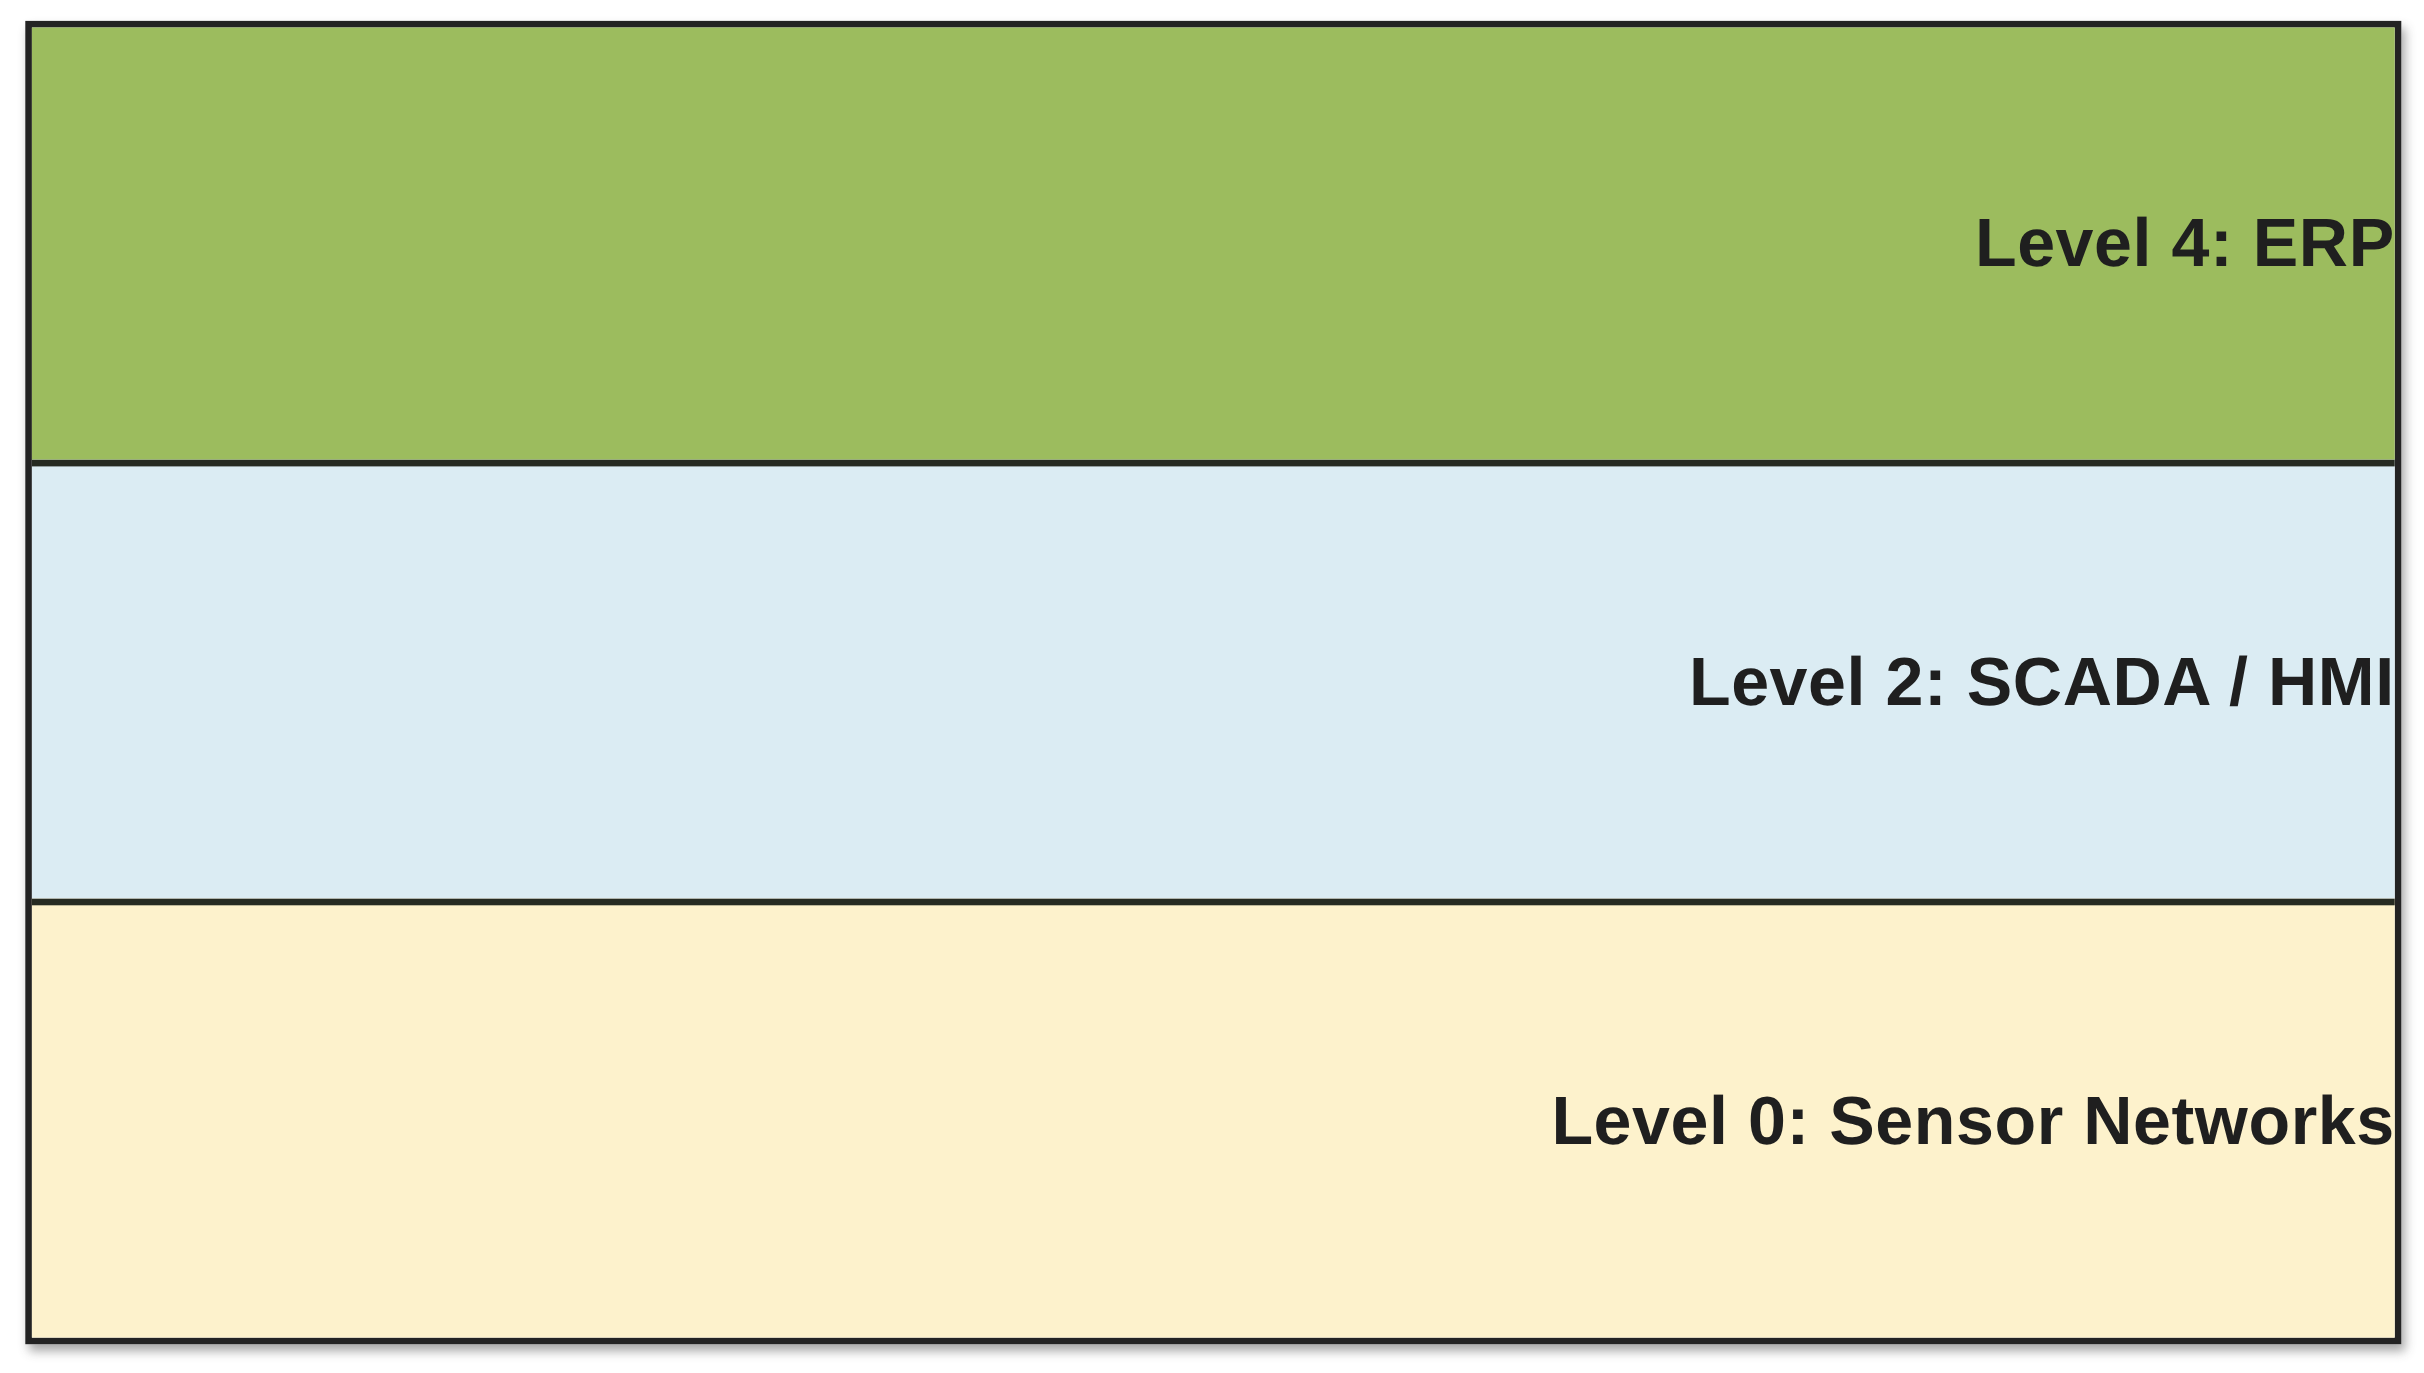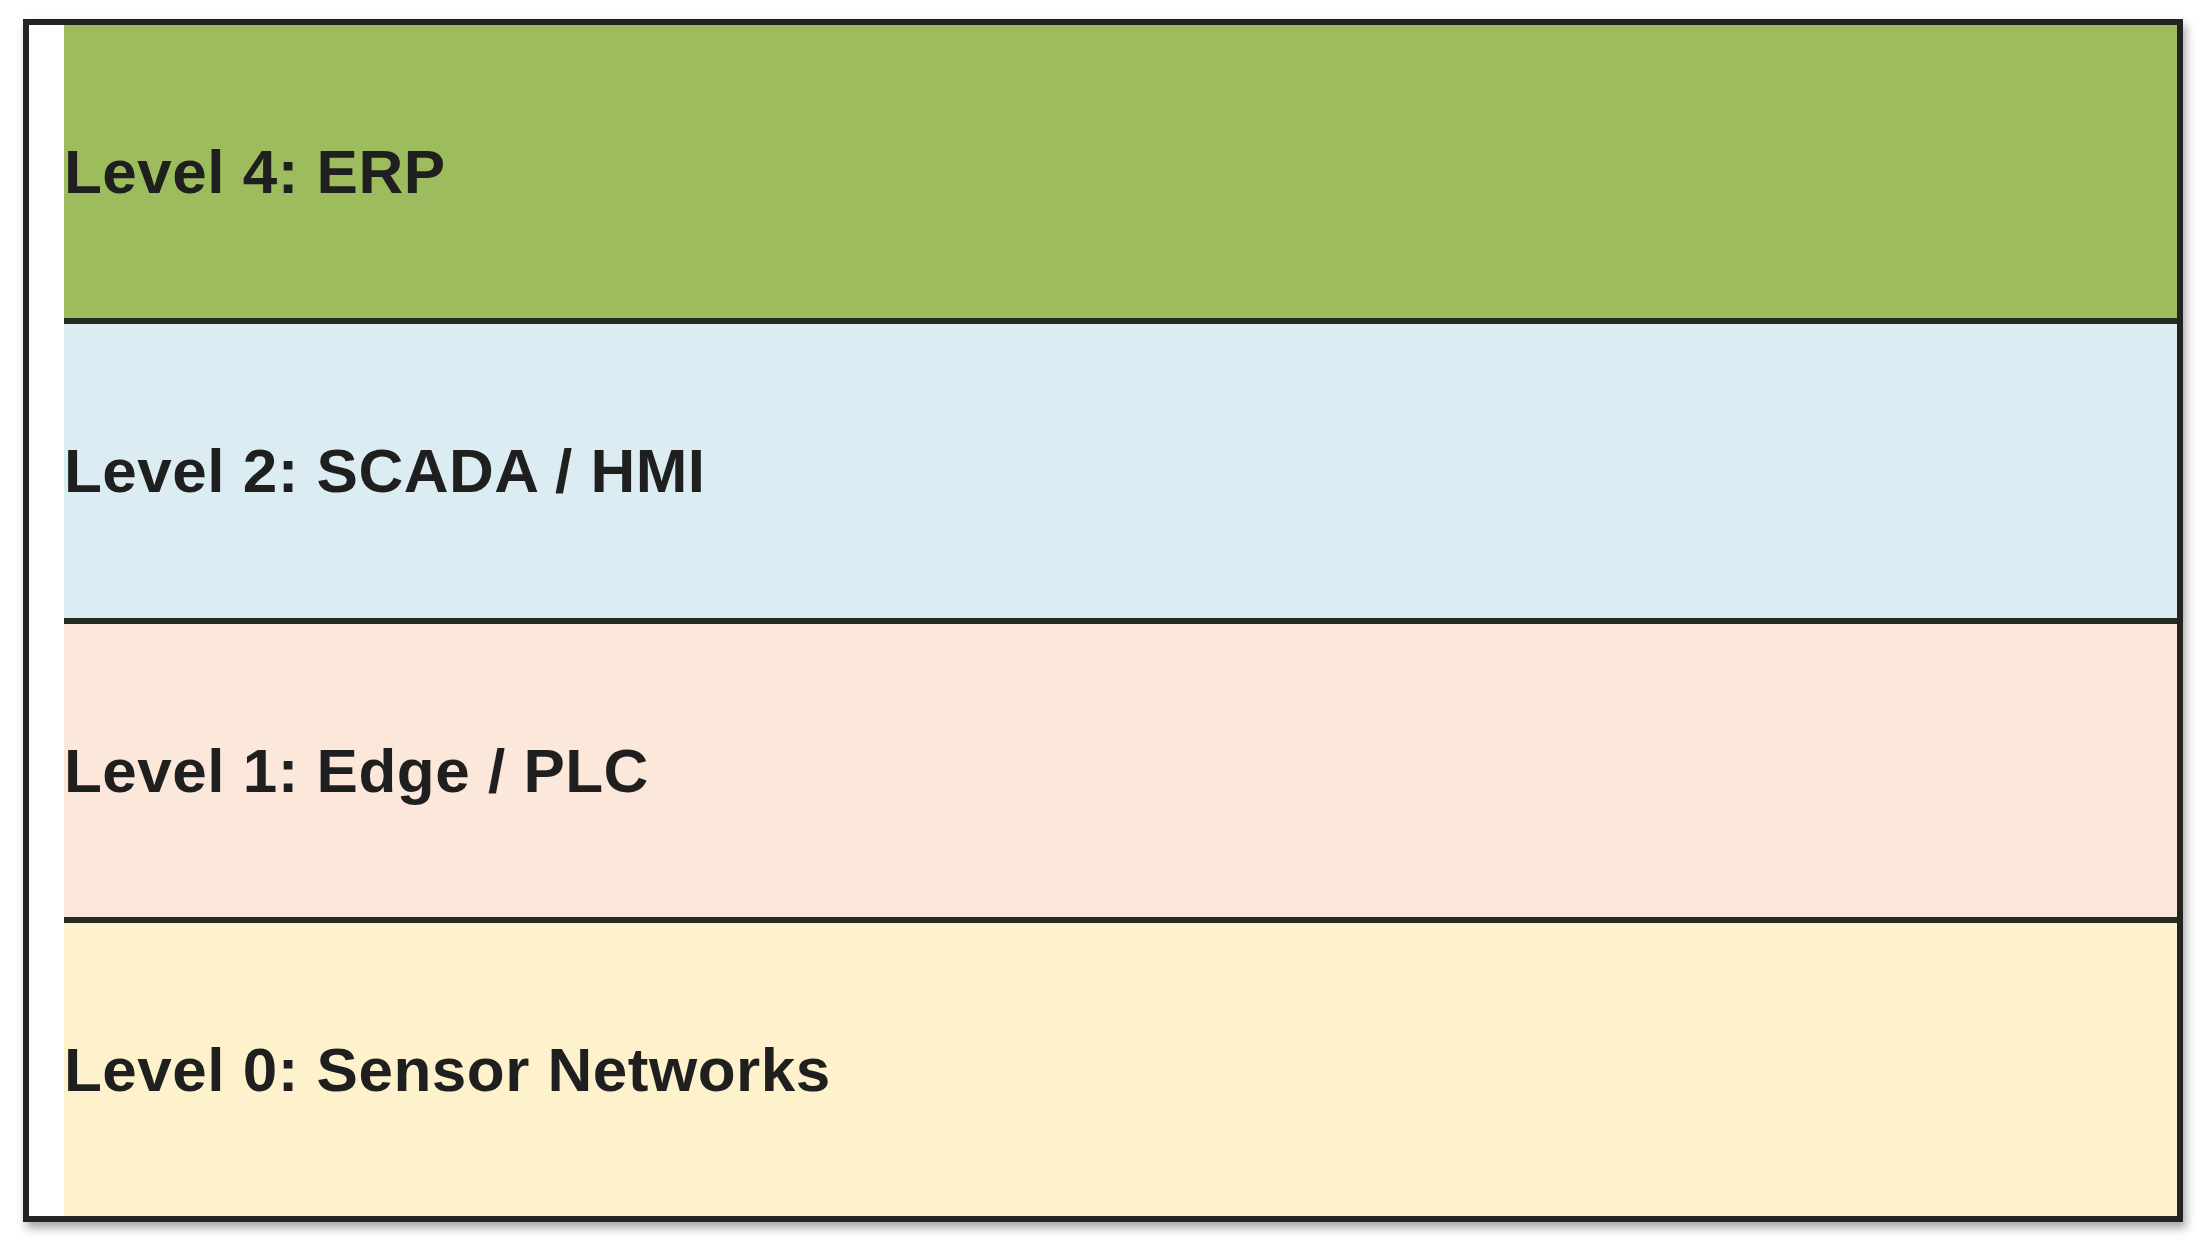--- a/index.html
+++ b/index.html
@@ -26,22 +26,21 @@
     border: 6px solid #232323;
     box-shadow: 3px 6px 9px rgba(60, 60, 60, 0.45);
     display: flex;
     flex-direction: column;
     background: #ffffff;
   }
   .layer {
     flex: 1 1 0;
     display: flex;
     align-items: center;
-    justify-content: flex-start;
-    margin-left: 35px;
+    justify-content: flex-end;
   }
   .layer + .layer {
     border-top: 6px solid #262b22;
   }
   .layer-label {
     font-size: 62px;
     font-weight: 600;
     letter-spacing: 0.5px;
     color: #1f1f1f;
     white-space: nowrap;
@@ -55,22 +54,19 @@
 
     <div class="layer" style="background-color: rgb(156, 188, 94);">
       <span class="layer-label">Level 4: ERP</span>
     </div>
 
 
     <div class="layer" style="background-color: rgb(219, 236, 243);">
       <span class="layer-label">Level 2: SCADA / HMI</span>
     </div>
 
-    <div class="layer" style="background-color: rgb(251, 232, 219);">
-      <span class="layer-label">Level 1: Edge / PLC</span>
-    </div>
 
     <div class="layer" style="background-color: rgb(253, 242, 204);">
       <span class="layer-label">Level 0: Sensor Networks</span>
     </div>
 
   </div>
 </div>
 
 </body></html>

